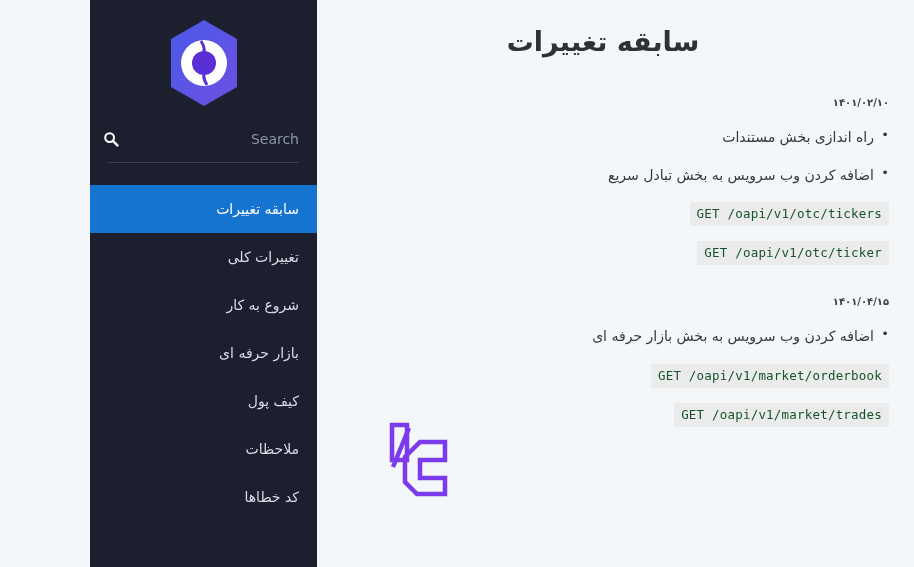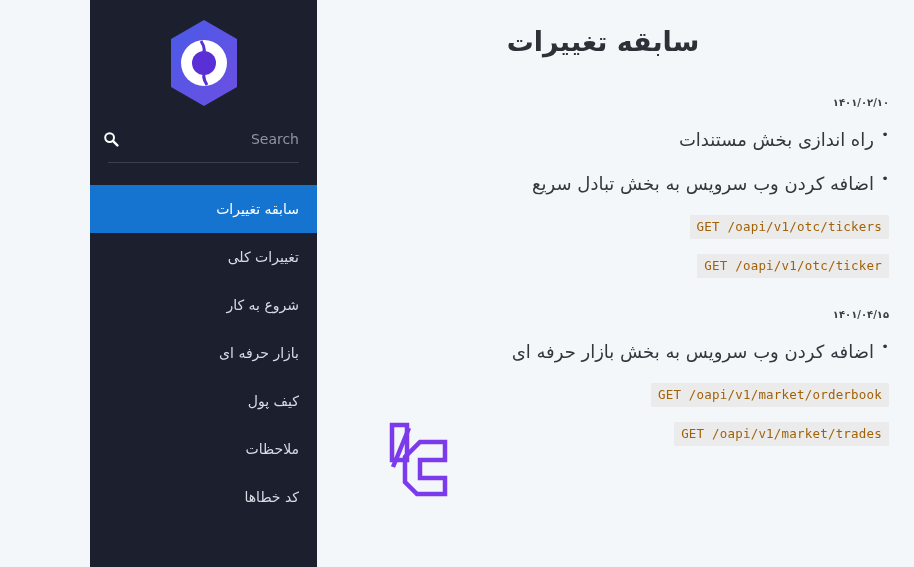--- a/index.html
+++ b/index.html
@@ -62,21 +62,21 @@
     letter-spacing: 0.3px;
   }
 
   .entry-list {
     list-style: none;
     margin: 0 0 0 0;
     padding: 0;
   }
 
   .entry-item {
-    font-size: 18px;
+    font-size: 14px;
     color: #33373d;
     line-height: 1.6;
     text-align: right;
     margin-bottom: 16px;
     position: relative;
     padding-right: 15px;
   }
   .entry-item::before {
     content: "\2022";
     position: absolute;
@@ -90,21 +90,21 @@
     display: flex;
     justify-content: flex-start;
     margin-bottom: 15px;
     padding-right: 0;
     padding-left: 45px;
   }
 
   .endpoint-code {
     display: inline-block;
     background: #ebebeb;
-    color: #a16207;
+    color: #14532d;
     font-family: "DejaVu Sans Mono", "Liberation Mono", monospace;
     font-size: 12.5px;
     letter-spacing: 0.2px;
     padding: 4px 7px 5px 7px;
     direction: ltr;
     white-space: nowrap;
     border-radius: 1px;
   }
 
   .section-gap { height: 16px; }

